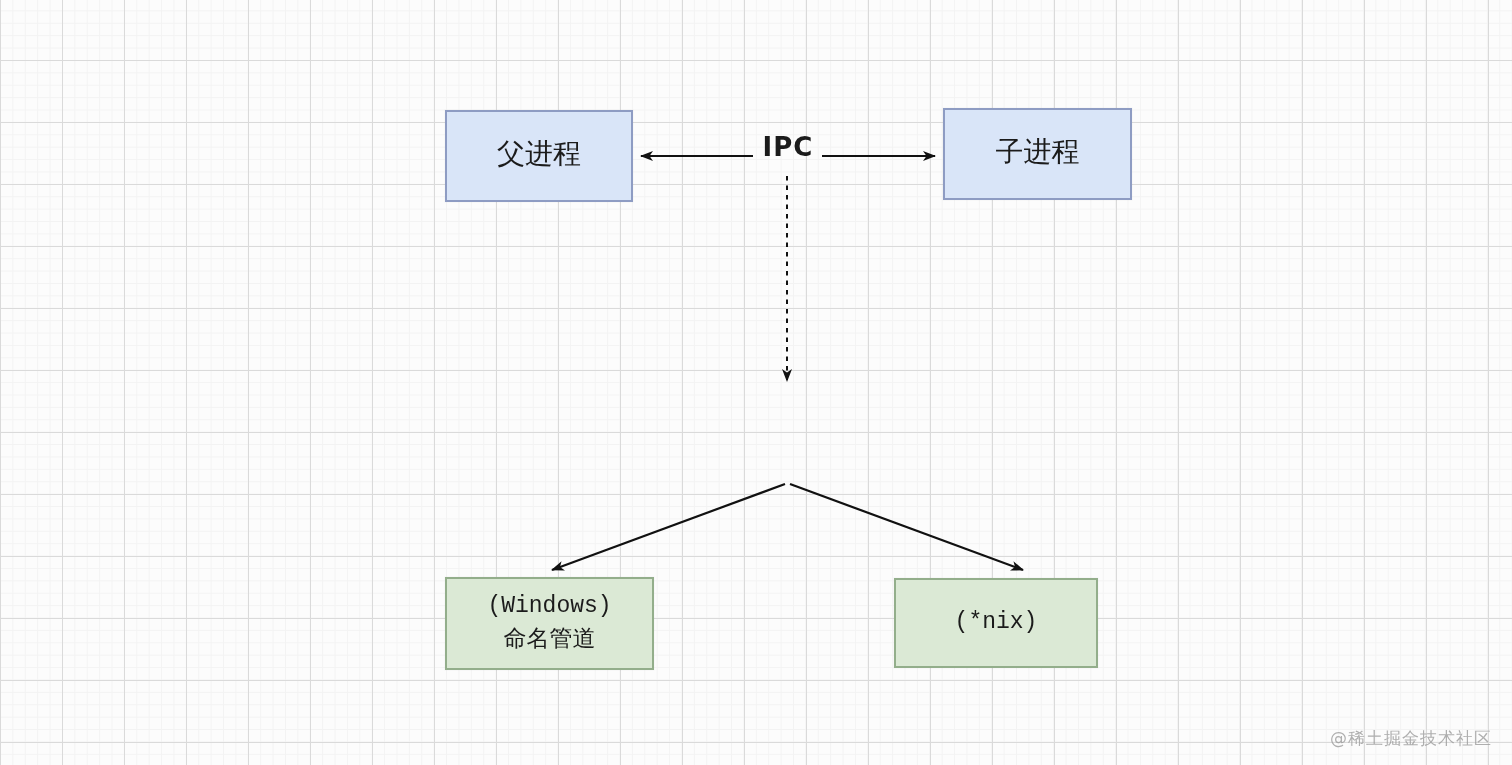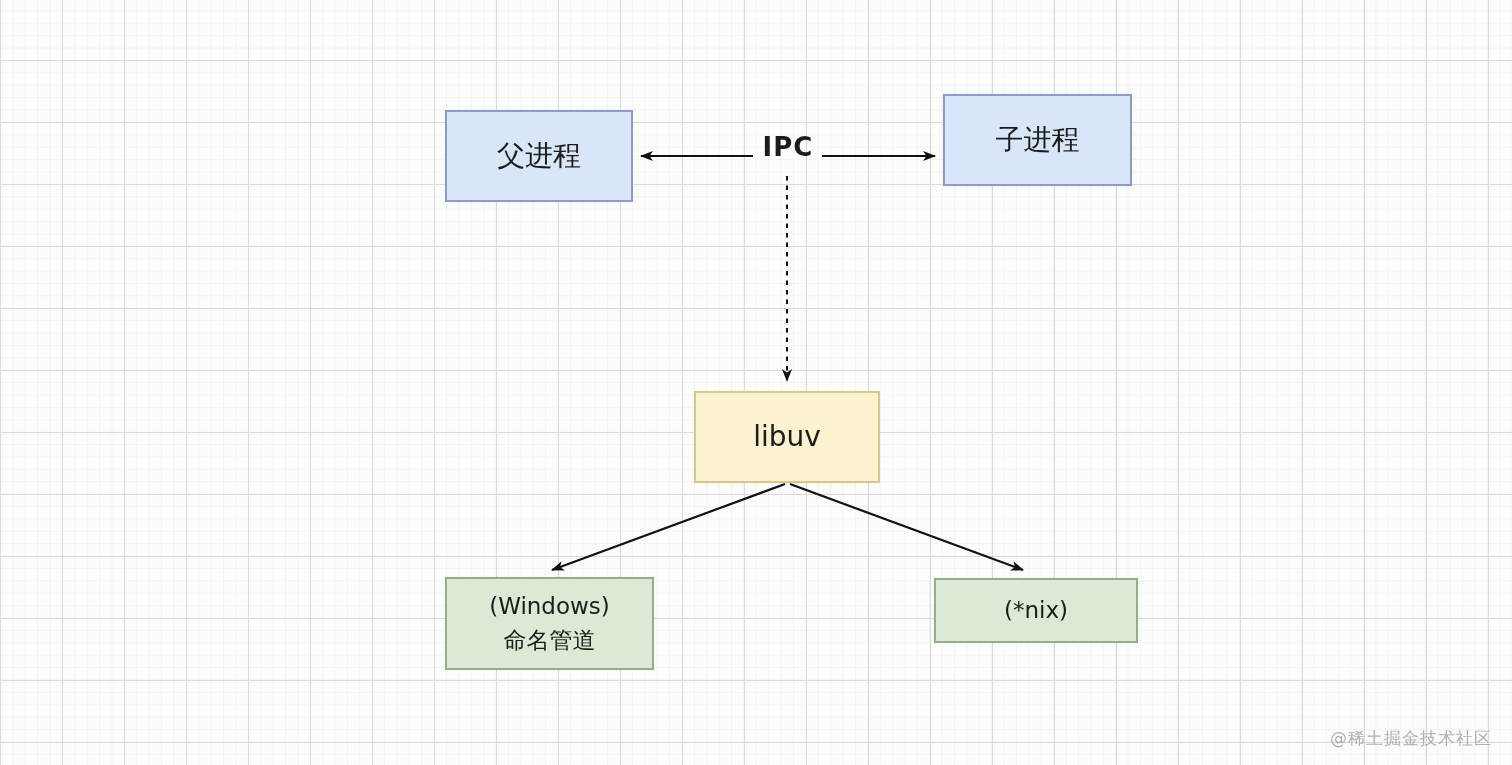--- a/index.html
+++ b/index.html
@@ -27,27 +27,27 @@
   }
   .node{
     position:absolute;display:flex;flex-direction:column;
     align-items:center;justify-content:center;
     text-align:center;border:2px solid;line-height:1.3;
     box-shadow:0 0 0 0.5px rgba(0,0,0,0.03);
   }
   .node.blue{background:var(--blue-fill);border-color:var(--blue-stroke);}
   .node.yellow{background:var(--yellow-fill);border-color:var(--yellow-stroke);}
   .node.green{background:var(--green-fill);border-color:var(--green-stroke);}
-  .node-label{font-size:28px;}
+  .node-label{font-size:28px;font-family:Liberation Mono, monospace;}
   .node-label.small{font-size:23px;line-height:1.45;}
   #node-parent{left:445px;top:110px;width:188px;height:92px;}
-  #node-child{left:943px;top:94px;width:189px;height:92px;}
+  #node-child{left:943px;top:108px;width:189px;height:92px;}
   #node-libuv{left:694px;top:391px;width:186px;height:92px;}
   #node-windows{left:445px;top:577px;width:209px;height:93px;}
-  #node-nix{left:934px;top:578px;width:204px;height:65px;}
+  #node-nix{left:894px;top:578px;width:204px;height:90px;}
   .edges{position:absolute;left:0;top:0;width:1512px;height:765px;pointer-events:none;}
   .edge{stroke:var(--arrow);stroke-width:2.2;fill:none;}
   .edge.dashed{stroke-dasharray:4.5 5;stroke-width:2;}
   .arrowhead-fill{fill:var(--arrow);}
   .edge-label{
     position:absolute;left:751px;top:128px;width:74px;height:38px;
     display:flex;align-items:center;justify-content:center;
     font-size:26px;font-weight:bold;letter-spacing:1px;
   }
   .watermark{
@@ -61,23 +61,20 @@
 <div class="canvas">
 
   <div class="node blue" id="node-parent">
     <span class="node-label">父进程</span>
   </div>
 
   <div class="node blue" id="node-child">
     <span class="node-label">子进程</span>
   </div>
 
-  <div class="node yellow" id="node-libuv">
-    <span class="node-label">libuv</span>
-  </div>
 
   <div class="node green" id="node-windows">
     <span class="node-label small">(Windows)</span>
     <span class="node-label small">命名管道</span>
   </div>
 
   <div class="node green" id="node-nix">
     <span class="node-label small">(*nix)</span>
   </div>
 

